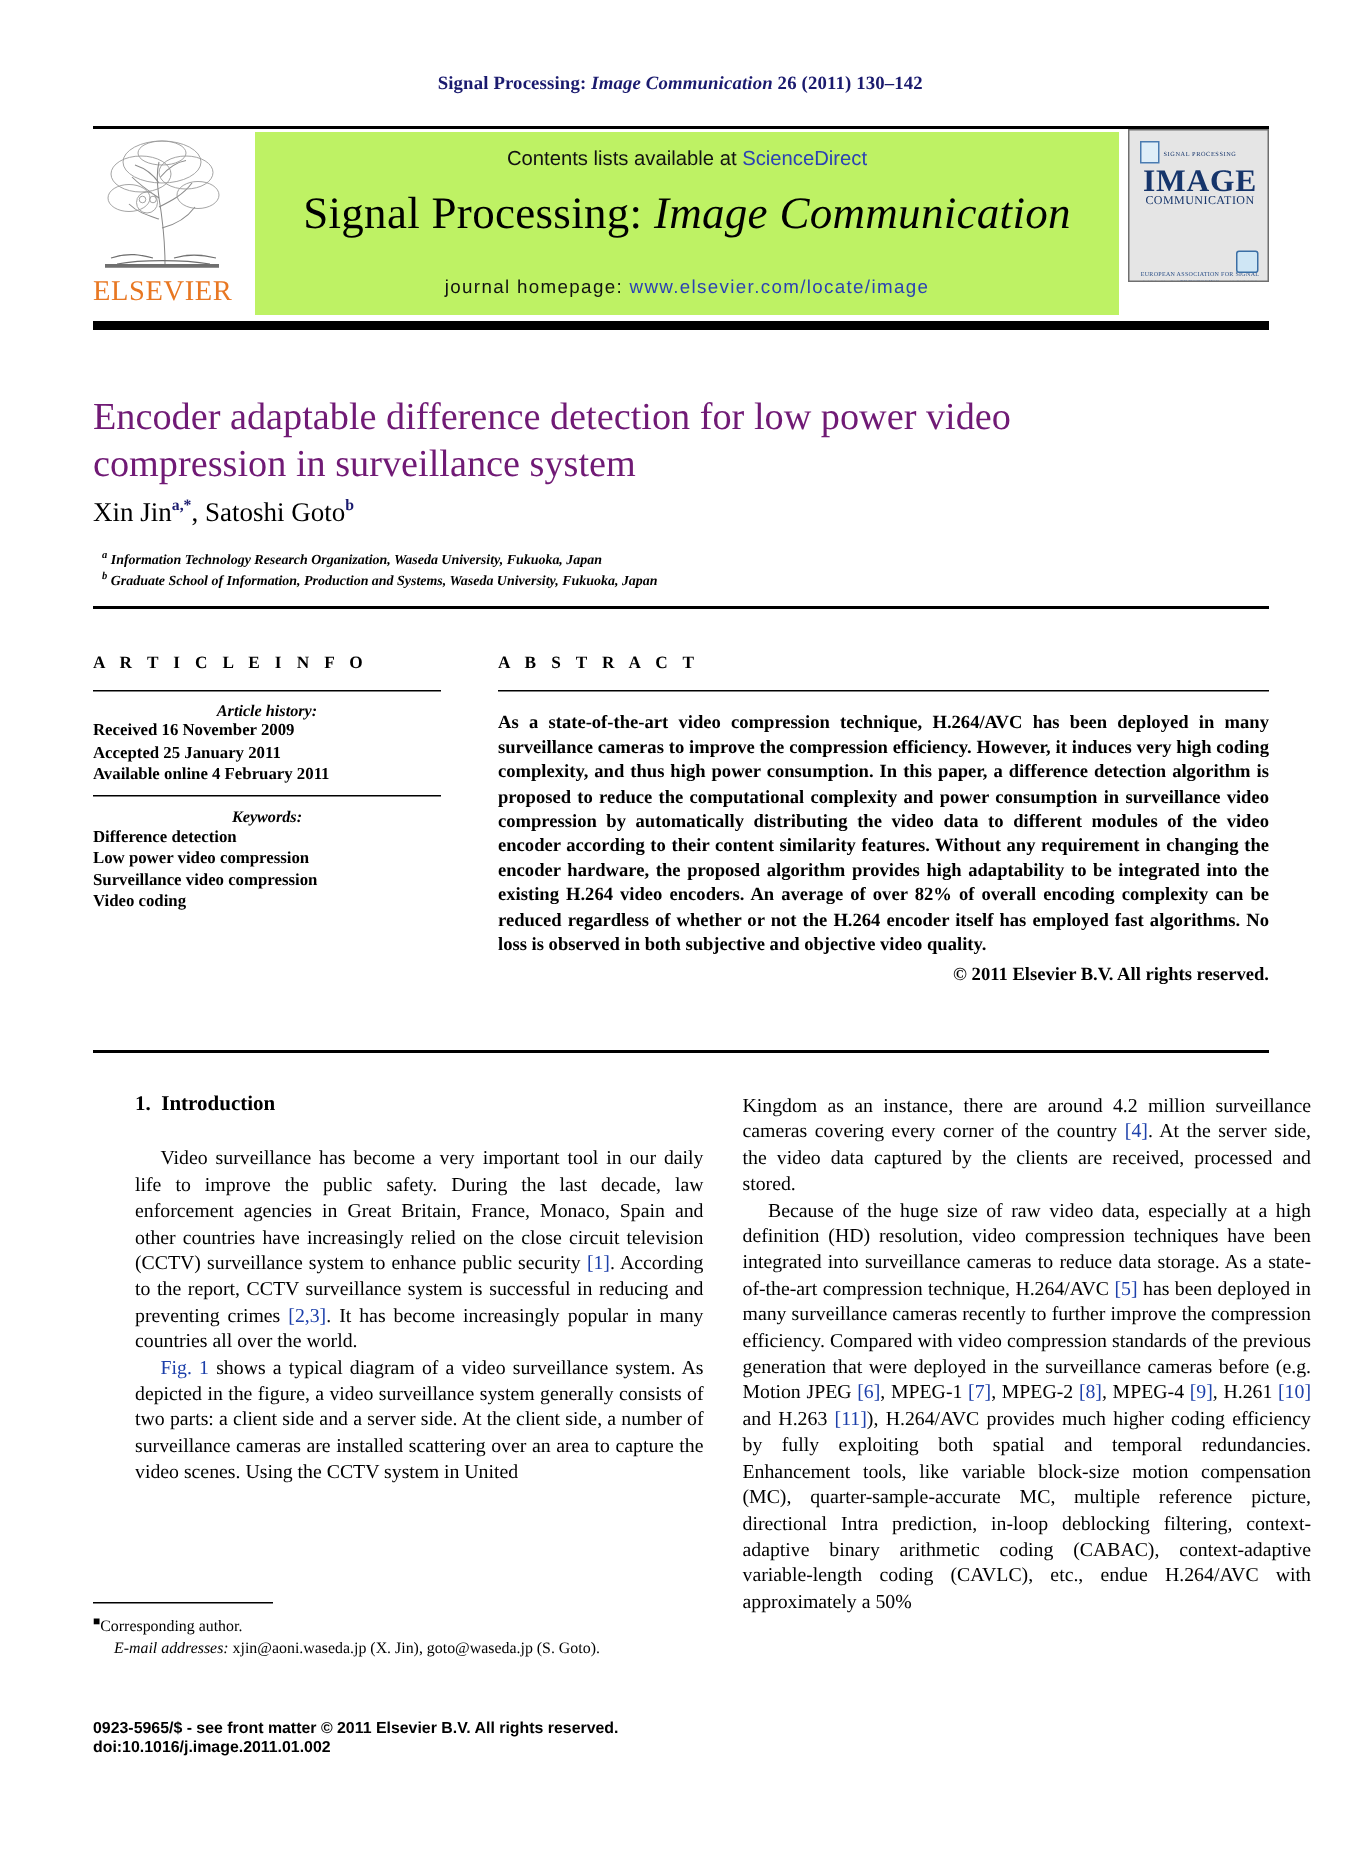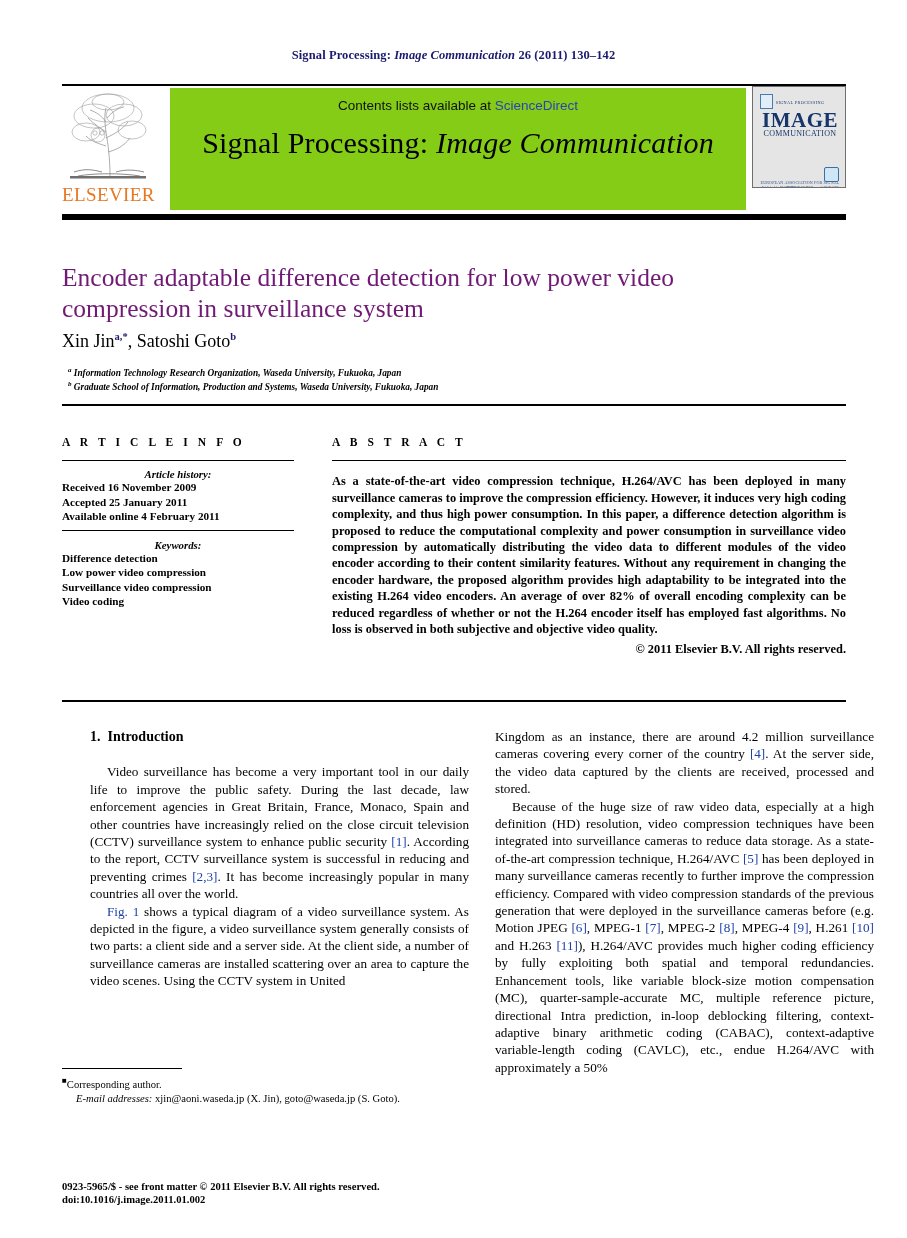--- a/index.html
+++ b/index.html
@@ -86,21 +86,21 @@
     font-size: 19px;
     letter-spacing: 0.4px;
     line-height: 22px;
   }
   .banner {
     position: absolute;
     left: 108px;
     top: 4px;
     width: 576px;
     height: 122px;
-    background: #84cc16;
+    background: #bef264;
   }
   .contents-line {
     position: absolute;
     left: 0;
     top: 10px;
     width: 576px;
     text-align: center;
     font-family: "Liberation Sans", sans-serif;
     font-size: 13.5px;
     color: #111;
@@ -396,23 +396,23 @@
     font-size: 10.6px;
     line-height: 14px;
     color: #000;
   }
   .footnote .star { vertical-align: super; font-size: 8px; }
   .footnote .em { font-style: italic; }
   .footnote .ind { display: block; text-indent: 14px; }
   .imprint {
     position: absolute;
     left: 62px;
-    top: 1180px;
+    top: 1146px;
     width: 400px;
-    font-family: Liberation Serif, serif;
+    font-family: Liberation Sans, sans-serif;
     font-weight: bold;
     font-size: 10.6px;
     line-height: 13.4px;
     color: #000;
   }
 </style>
 </head>
 <body>
 
 <div class="page">
@@ -463,20 +463,24 @@
     </div>
 
     <div class="banner">
       <div class="contents-line">
         <span>Contents lists available at </span><a href="#">ScienceDirect</a>
       </div>
       <div class="journal-title">
         <span>Signal Processing:</span>
         <span class="ital">Image Communication</span>
       </div>
+      <div class="homepage-line">
+        <span>journal homepage:</span>
+        <a href="#">www.elsevier.com/locate/image</a>
+      </div>
     </div>
 
     <div class="cover">
       <div class="cover-logo-sm"></div>
       <div class="cover-top-label">SIGNAL PROCESSING</div>
       <div class="cover-image-word">IMAGE</div>
       <div class="cover-comm-word">COMMUNICATION</div>
       <div class="cover-mid-line">EUROPEAN ASSOCIATION FOR SIGNAL PROCESSING</div>
       <div class="cover-sub-line">Published by ELSEVIER in cooperation with EURASIP</div>
       <div class="cover-elsevier">ELSEVIER</div>

